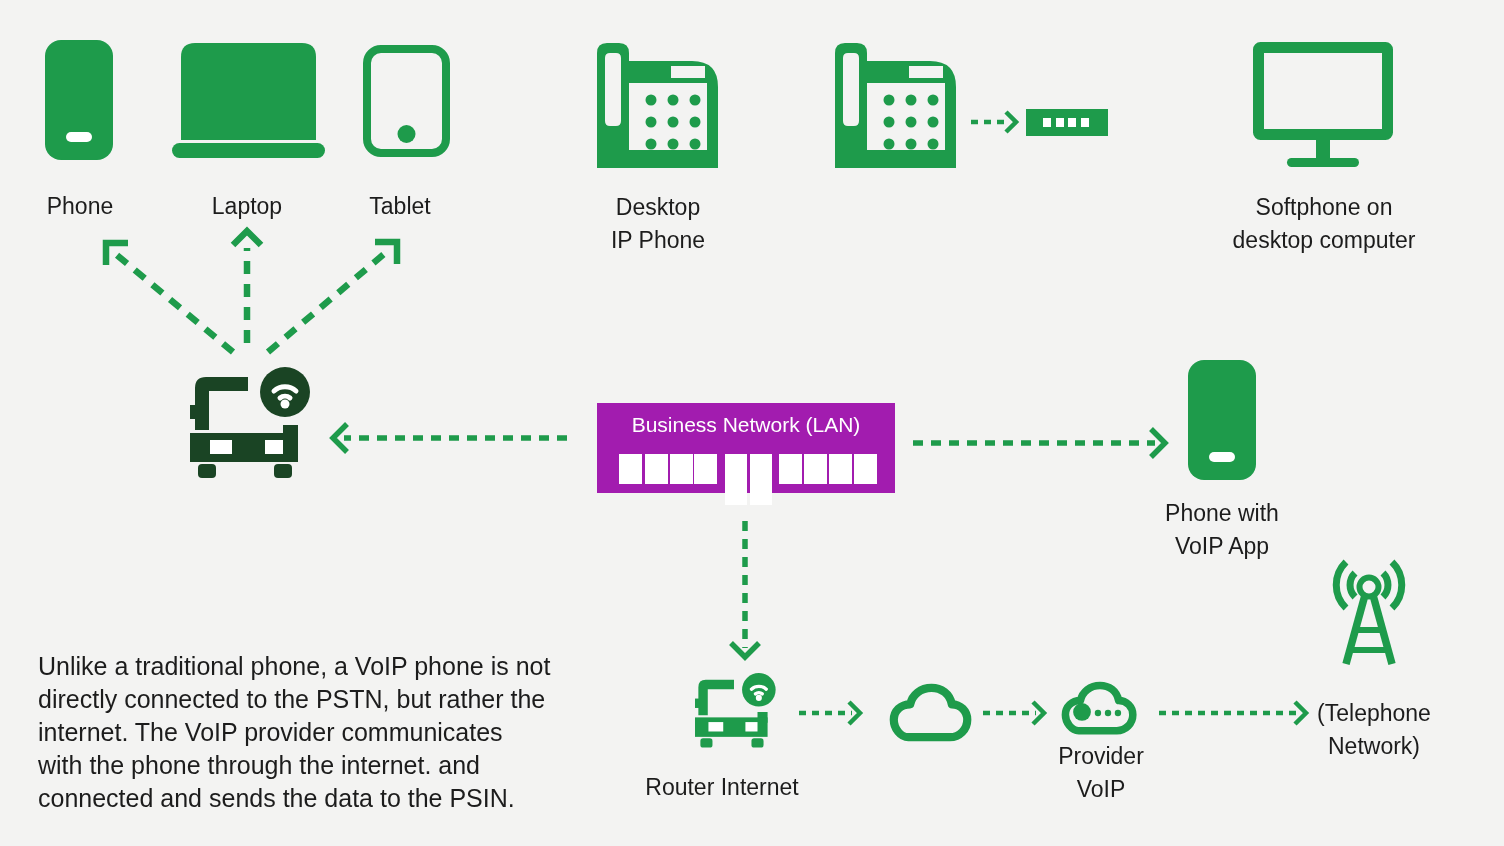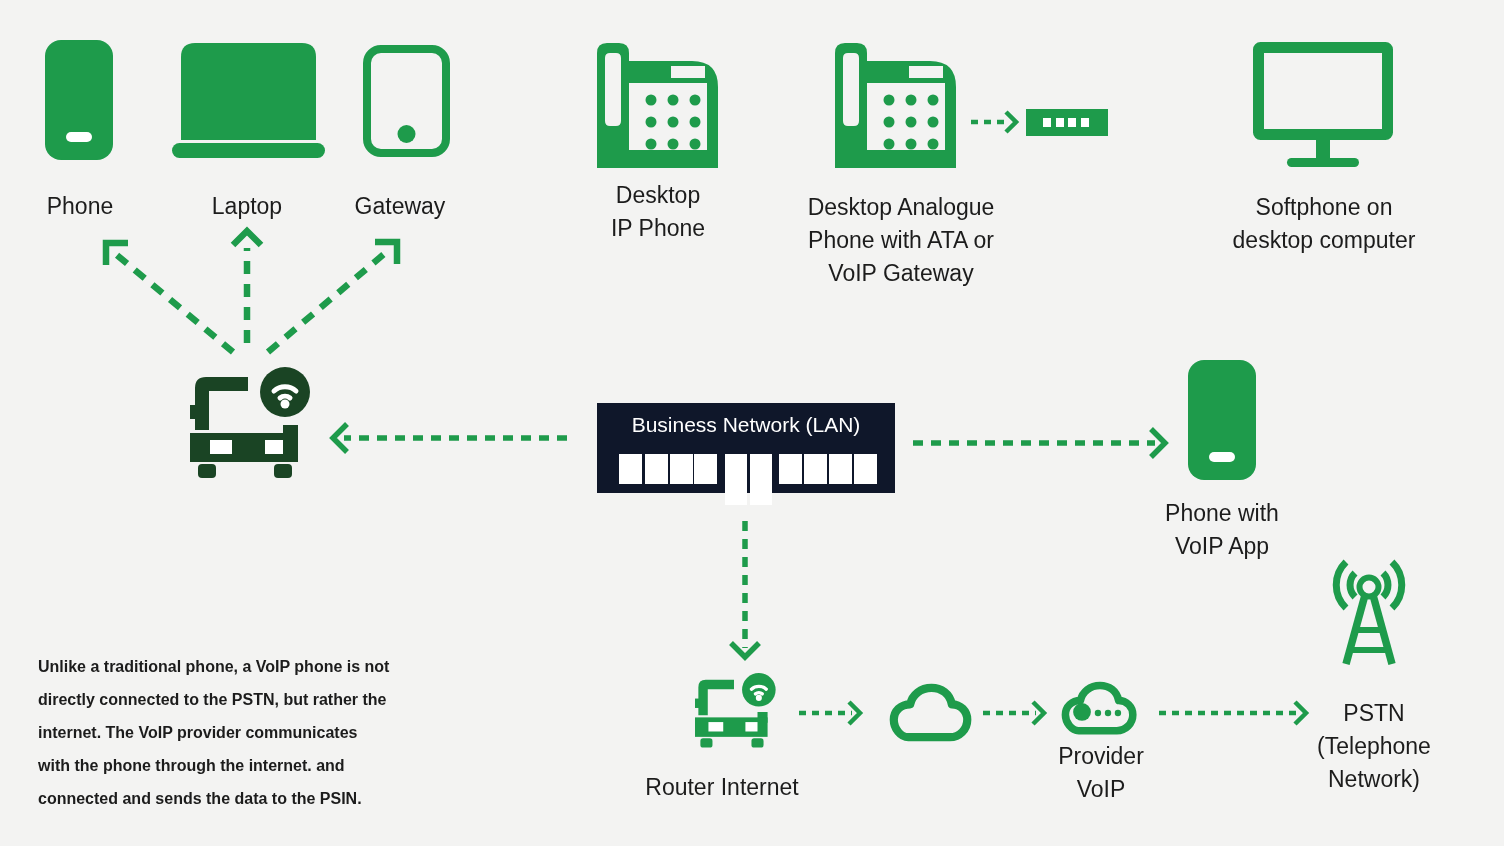--- a/index.html
+++ b/index.html
@@ -9,27 +9,27 @@
     overflow:hidden;font-family:"Liberation Sans",sans-serif;color:#1C1C1C;
   }
   .icon{position:absolute;overflow:visible;}
   .green{color:#1E9B4B;}
   .dark{color:#1A4424;}
   .label{
     position:absolute;text-align:center;font-size:23px;line-height:33px;
     font-weight:500;color:#1C1C1C;
   }
   .para{
-    position:absolute;left:38px;top:650px;font-size:16px;line-height:33px;
-    font-weight:700;color:#1C1C1C;white-space:nowrap;
+    position:absolute;left:38px;top:650px;font-size:25px;line-height:33px;
+    font-weight:400;color:#1C1C1C;white-space:nowrap;
   }
   
   .lan-box{
     position:absolute;left:597px;top:403px;width:298px;height:90px;
-    background:#0f172a;
+    background:#a21caf;
   }
   .lan-title{
     position:absolute;left:0;top:10px;width:100%;text-align:center;
     color:#fff;font-size:21px;font-weight:500;
   }
   .port{position:absolute;top:51px;width:23px;height:30px;background:#fff;}
   .port.tall{height:51px;width:22px;}
   
   .ata{position:absolute;left:1026px;top:109px;width:82px;height:27px;background:#1E9B4B;}
   .ata span{position:absolute;top:9px;width:8px;height:9px;background:#fff;}
@@ -134,29 +134,24 @@
 
   <div class="ata">
     <span style="left:17px"></span>
       <span style="left:30px"></span>
       <span style="left:42px"></span>
       <span style="left:55px"></span>
   </div>
 
   <div class="label" style="left:-20px;top:190px;width:200px">Phone</div>
   <div class="label" style="left:147px;top:190px;width:200px">Laptop</div>
-  <div class="label" style="left:300px;top:190px;width:200px">Gateway</div>
-  <div class="label" style="left:558px;top:179px;width:200px">
+  <div class="label" style="left:300px;top:190px;width:200px">Tablet</div>
+  <div class="label" style="left:558px;top:191px;width:200px">
     <div>Desktop</div>
     <div>IP Phone</div>
-  </div>
-  <div class="label" style="left:771px;top:191px;width:260px">
-    <div>Desktop Analogue</div>
-    <div>Phone with ATA or</div>
-    <div>VoIP Gateway</div>
   </div>
   <div class="label" style="left:1194px;top:191px;width:260px">
     <div>Softphone on</div>
     <div>desktop computer</div>
   </div>
 
   <svg class="icon dark" style="left:190px;top:364px" width="122" height="122">
       <use href="#sym-router"></use>
     </svg>
 
@@ -200,21 +195,20 @@
   </svg>
   <div class="label" style="left:1001px;top:740px;width:200px">
     <div>Provider</div>
     <div>VoIP</div>
   </div>
 
   <svg class="icon green" style="left:1322px;top:558px" width="96" height="112">
       <use href="#sym-tower"></use>
     </svg>
   <div class="label" style="left:1244px;top:697px;width:260px">
-    <div>PSTN</div>
     <div>(Telephone</div>
     <div>Network)</div>
   </div>
 
   <div class="para">
     <div>Unlike a traditional phone, a VoIP phone is not</div>
     <div>directly connected to the PSTN, but rather the</div>
     <div>internet. The VoIP provider communicates</div>
     <div>with the phone through the internet. and</div>
     <div>connected and sends the data to the PSIN.</div>

